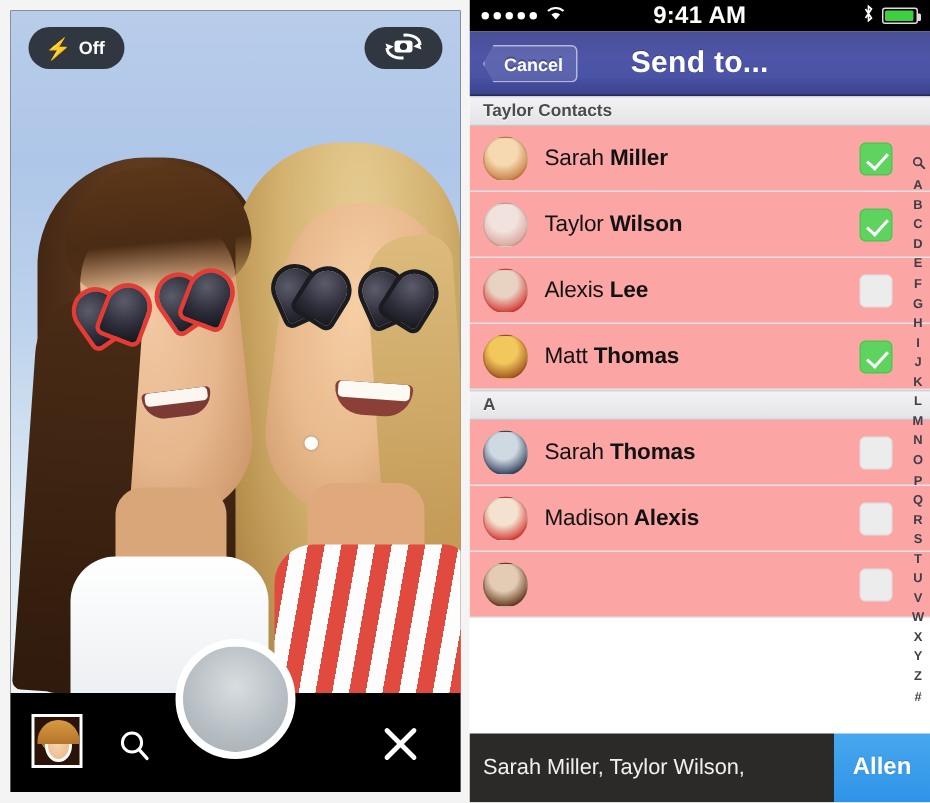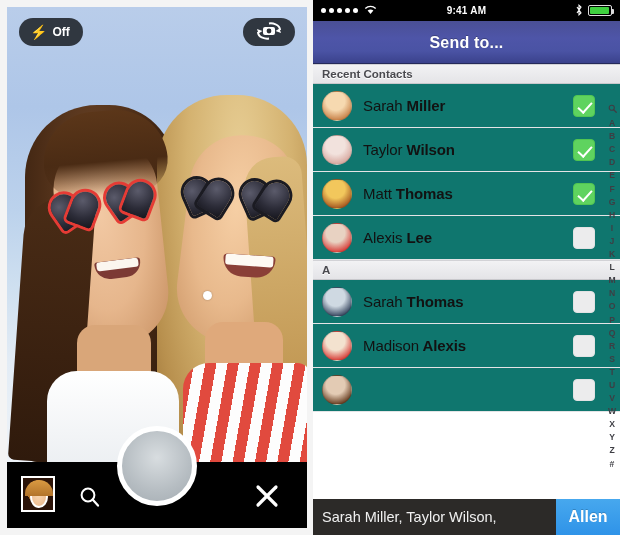--- a/index.html
+++ b/index.html
@@ -152,33 +152,33 @@
     margin-left: 6px;
     background: #fff; overflow:hidden;
   }
   .statusbar {
     height: 21px; background:#000; color:#fff;
     display:flex; align-items:center; padding: 0 8px;
     font-size: 11px; font-weight: bold;
   }
   .sb-left { display:flex; align-items:center; gap:3px; flex: 1;}
   .dot { width: 5px; height:5px; border-radius:50%; background:#fff; display:inline-block;}
-  .sb-time { flex: 0 0 auto; font-size: 10px; letter-spacing: .2px;}
+  .sb-time { flex: 0 0 auto; font-size: 16px; letter-spacing: .2px;}
   .sb-right { flex:1; display:flex; align-items:center; justify-content:flex-end; gap:5px;}
   .batt { width: 24px; height: 11px; border: 1px solid #ddd; border-radius: 2px; position:relative;}
   .batt:after { content:""; position:absolute; right:-3px; top:3px; width:2px; height:5px; background:#ddd; border-radius:0 1px 1px 0;}
   .batt i { position:absolute; left:1px; top:1px; bottom:1px; width: 19px; background:#3fd03f; border-radius:1px; display:block;}
 
   .navbar {
     height: 43px; position:relative;
     background: linear-gradient(180deg,#4a4f95 0%, #4e55a8 40%, #4a53a4 70%, #39408a 100%);
     display:flex; align-items:center; justify-content:center;
     box-shadow: inset 0 -1px 0 rgba(0,0,0,.35);
   }
-  .nav-title { color:#fff; font-size: 16px; font-weight: bold; letter-spacing: .2px; text-shadow: 0 -1px 0 rgba(0,0,0,.25);}
+  .nav-title { color:#fff; font-size: 20px; font-weight: bold; letter-spacing: .2px; text-shadow: 0 -1px 0 rgba(0,0,0,.25);}
   .cancel-btn {
     position:absolute; left: 9px; top: 9px; height: 25px;
     padding: 0 9px 0 13px;
     display:flex; align-items:center;
     color:#fff; font-size: 12px; font-weight: bold;
     background: rgba(255,255,255,.10);
     border: 1px solid rgba(255,255,255,.55);
     border-radius: 4px 4px 4px 4px;
     clip-path: polygon(7px 0, 100% 0, 100% 100%, 7px 100%, 0 50%);
     text-shadow: 0 -1px 0 rgba(0,0,0,.25);
@@ -194,21 +194,21 @@
   .section-head {
     height: 20px; background: linear-gradient(180deg,#f2f2f4,#e4e4e7);
     border-top: 1px solid #d2d2d6; border-bottom: 1px solid #c8c8cc;
     display:flex; align-items:center; padding-left: 9px;
     font-size: 11.5px; font-weight: bold; color:#4a4a4f;
     text-shadow: 0 1px 0 #fff;
   }
   .list { position:relative; background:#fff; }
   .row {
     position:relative; height: 44px; display:flex; align-items:center;
-    padding-left: 9px; border-bottom: 1px solid #e4e4e6; background:#0f766e;text-align:center;
+    padding-left: 9px; border-bottom: 1px solid #e4e4e6; background:#fca5a5;text-align:center;
   }
   .avatar {
     width: 30px; height: 30px; border-radius: 50%;
     border: 1px solid rgba(0,0,0,.10);
     flex: 0 0 auto; overflow:hidden; position:relative;
   }
   .name { margin-left: 11px; font-size: 15px; color:#121212; letter-spacing:-.1px;}
   .name b { font-weight: bold; }
   .check {
     position:absolute; right: 25px; top: 11px;
@@ -223,21 +223,21 @@
   }
 
   .index {
     position:absolute; right: 2px; top: 104px; width: 12px;
     display:flex; flex-direction:column; align-items:center;
     font-size: 8.6px; font-weight:bold; color:#3e3e44; line-height: 13.1px;
     z-index: 5;
   }
 
   .sendbar {
-    position:absolute; left:0; bottom: 0; width: 100%; height: 36px;
+    position:absolute; left:0; bottom: 0; width: 100%; height: 46px;
     display:flex; align-items:stretch; z-index: 8;
   }
   .recips {
     flex:1; background: rgba(28,26,24,.93); color:#f0f0f0;
     display:flex; align-items:center; padding-left: 9px;
     font-size: 14.5px; white-space: nowrap; overflow:hidden;
   }
   .send-btn {
     width: 64px; background: linear-gradient(180deg,#47a8ee,#2f93e8);
     color:#fff; font-size: 16px; font-weight:bold;
@@ -355,45 +355,46 @@
             <path d="M2 3 L6 9 L4 10.8 L4 1.2 L6 3 L2 9" stroke="#fff" stroke-width="1.1" fill="none"></path>
           </svg>
         </span>
         <span class="batt">
             <i></i>
           </span>
       </div>
     </div>
 
     <div class="navbar">
+      <div class="cancel-btn">Cancel</div>
       <div class="nav-title">Send to...</div>
     </div>
 
 
     <div class="list" id="contact-list">
-        <div class="section-head">Recent Contacts</div>
+        <div class="section-head">Taylor Contacts</div>
         <div class="row">
           <div class="avatar" style="background: radial-gradient(circle at 45% 32%, rgb(246, 217, 176) 0%, rgb(246, 217, 176) 38%, rgb(201, 131, 74) 78%, rgb(201, 131, 74) 100%);"></div>
           <div class="name"><span>Sarah</span><b> Miller</b></div>
           <div class="check on"></div>
         </div>
         <div class="row">
           <div class="avatar" style="background: radial-gradient(circle at 45% 32%, rgb(242, 226, 221) 0%, rgb(242, 226, 221) 38%, rgb(216, 169, 160) 78%, rgb(216, 169, 160) 100%);"></div>
           <div class="name"><span>Taylor</span><b> Wilson</b></div>
           <div class="check on"></div>
         </div>
         <div class="row">
+          <div class="avatar" style="background: radial-gradient(circle at 45% 32%, rgb(232, 210, 194) 0%, rgb(232, 210, 194) 38%, rgb(216, 65, 60) 78%, rgb(216, 65, 60) 100%);"></div>
+          <div class="name"><span>Alexis</span><b> Lee</b></div>
+          <div class="check"></div>
+        </div>
+        <div class="row">
           <div class="avatar" style="background: radial-gradient(circle at 45% 32%, rgb(242, 199, 92) 0%, rgb(242, 199, 92) 38%, rgb(167, 90, 34) 78%, rgb(167, 90, 34) 100%);"></div>
           <div class="name"><span>Matt</span><b> Thomas</b></div>
           <div class="check on"></div>
-        </div>
-        <div class="row">
-          <div class="avatar" style="background: radial-gradient(circle at 45% 32%, rgb(232, 210, 194) 0%, rgb(232, 210, 194) 38%, rgb(216, 65, 60) 78%, rgb(216, 65, 60) 100%);"></div>
-          <div class="name"><span>Alexis</span><b> Lee</b></div>
-          <div class="check"></div>
         </div>
         <div class="section-head">A</div>
         <div class="row">
           <div class="avatar" style="background: radial-gradient(circle at 45% 32%, rgb(207, 217, 226) 0%, rgb(207, 217, 226) 38%, rgb(60, 75, 99) 78%, rgb(60, 75, 99) 100%);"></div>
           <div class="name"><span>Sarah</span><b> Thomas</b></div>
           <div class="check"></div>
         </div>
         <div class="row">
           <div class="avatar" style="background: radial-gradient(circle at 45% 32%, rgb(243, 226, 207) 0%, rgb(243, 226, 207) 38%, rgb(216, 68, 62) 78%, rgb(216, 68, 62) 100%);"></div>
           <div class="name"><span>Madison</span><b> Alexis</b></div>

